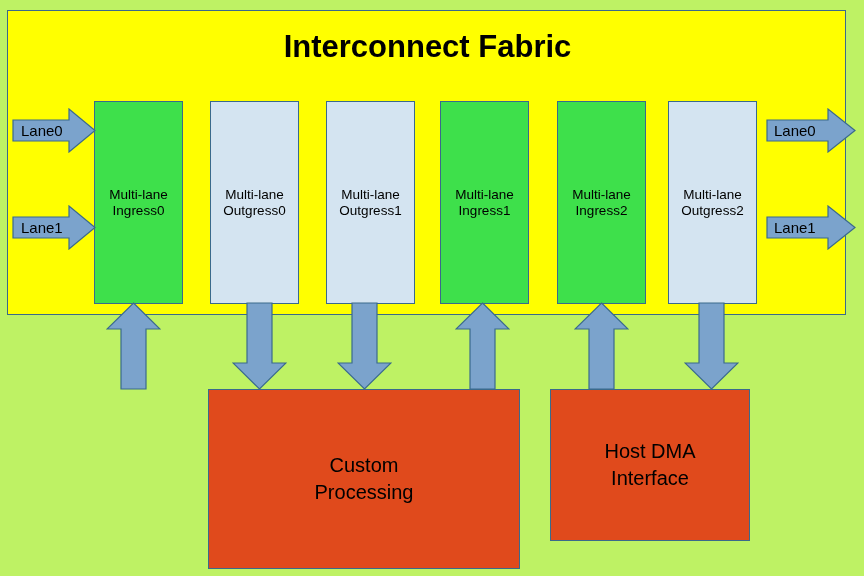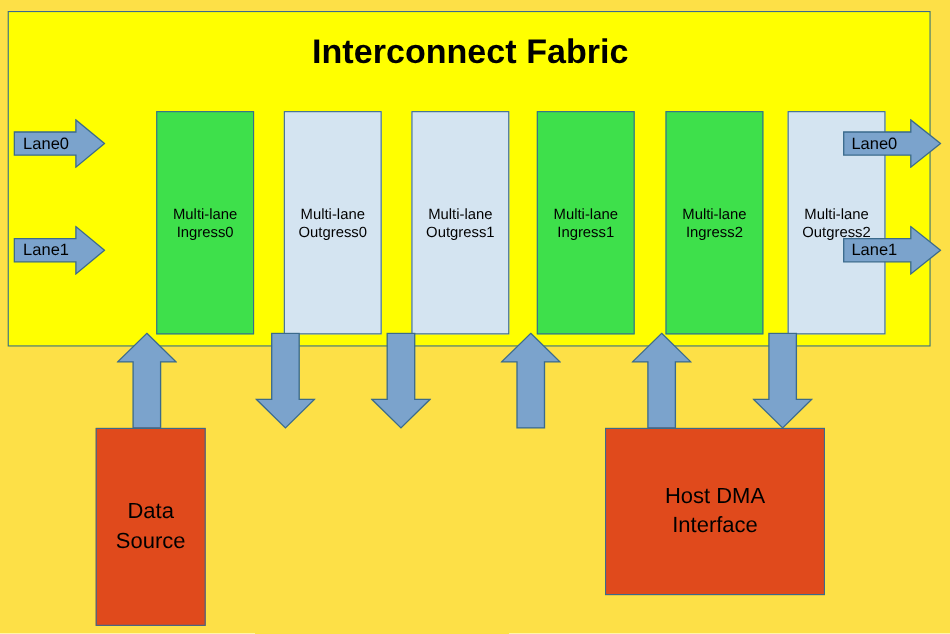--- a/index.html
+++ b/index.html
@@ -4,21 +4,21 @@
 <style>
   html, body {
     margin: 0;
     padding: 0;
     background: #ffffff;
   }
   #canvas {
     position: relative;
     width: 864px;
     height: 576px;
-    background: #fde047;
+    background: #bef264;
     font-family: "Liberation Sans", sans-serif;
     overflow: hidden;
   }
 
   
   #fabric {
     position: absolute;
     left: 7px;
     top: 10px;
     width: 839px;
@@ -43,21 +43,20 @@
   .port-box {
     position: absolute;
     top: 90px;
     width: 89px;
     height: 203px;
     border: 1px solid #3a6a8c;
     box-sizing: border-box;
     display: flex;
     align-items: center;
     justify-content: center;
-    margin-left: 48px;
   }
   .port-box.ingress { background: #3ee04b; }
   .port-box.outgress { background: #d4e4f1; }
   .port-label {
     font-size: 13.5px;
     line-height: 16px;
     color: #000000;
     text-align: center;
     white-space: pre-line;
   }
@@ -194,24 +193,24 @@
       <polygon points="27.5,1 54,27 40,27 40,87 15,87 15,27 1,27" fill="#7ba3cc" stroke="#3a6a8c" stroke-width="1.2"></polygon>
     </svg>
   </div>
 
   <div class="v-arrow" style="left:684px; top:302px;">
     <svg width="55" height="88" viewBox="0 0 55 88">
       <polygon points="15,1 40,1 40,61 54,61 27.5,87 1,61 15,61" fill="#7ba3cc" stroke="#3a6a8c" stroke-width="1.2"></polygon>
     </svg>
   </div>
 
-  <div class="block" style="left:87px; top:389px; width:100px; height:180px;">
-    <span class="block-label">Data
-Source</span>
-  </div>
-
+
+  <div class="block" style="left:208px; top:389px; width:312px; height:180px;">
+    <span class="block-label">Custom
+Processing</span>
+  </div>
 
   <div class="block" style="left:550px; top:389px; width:200px; height:152px;">
     <span class="block-label">Host DMA
 Interface</span>
   </div>
 
 </div>
 
 </body></html>

